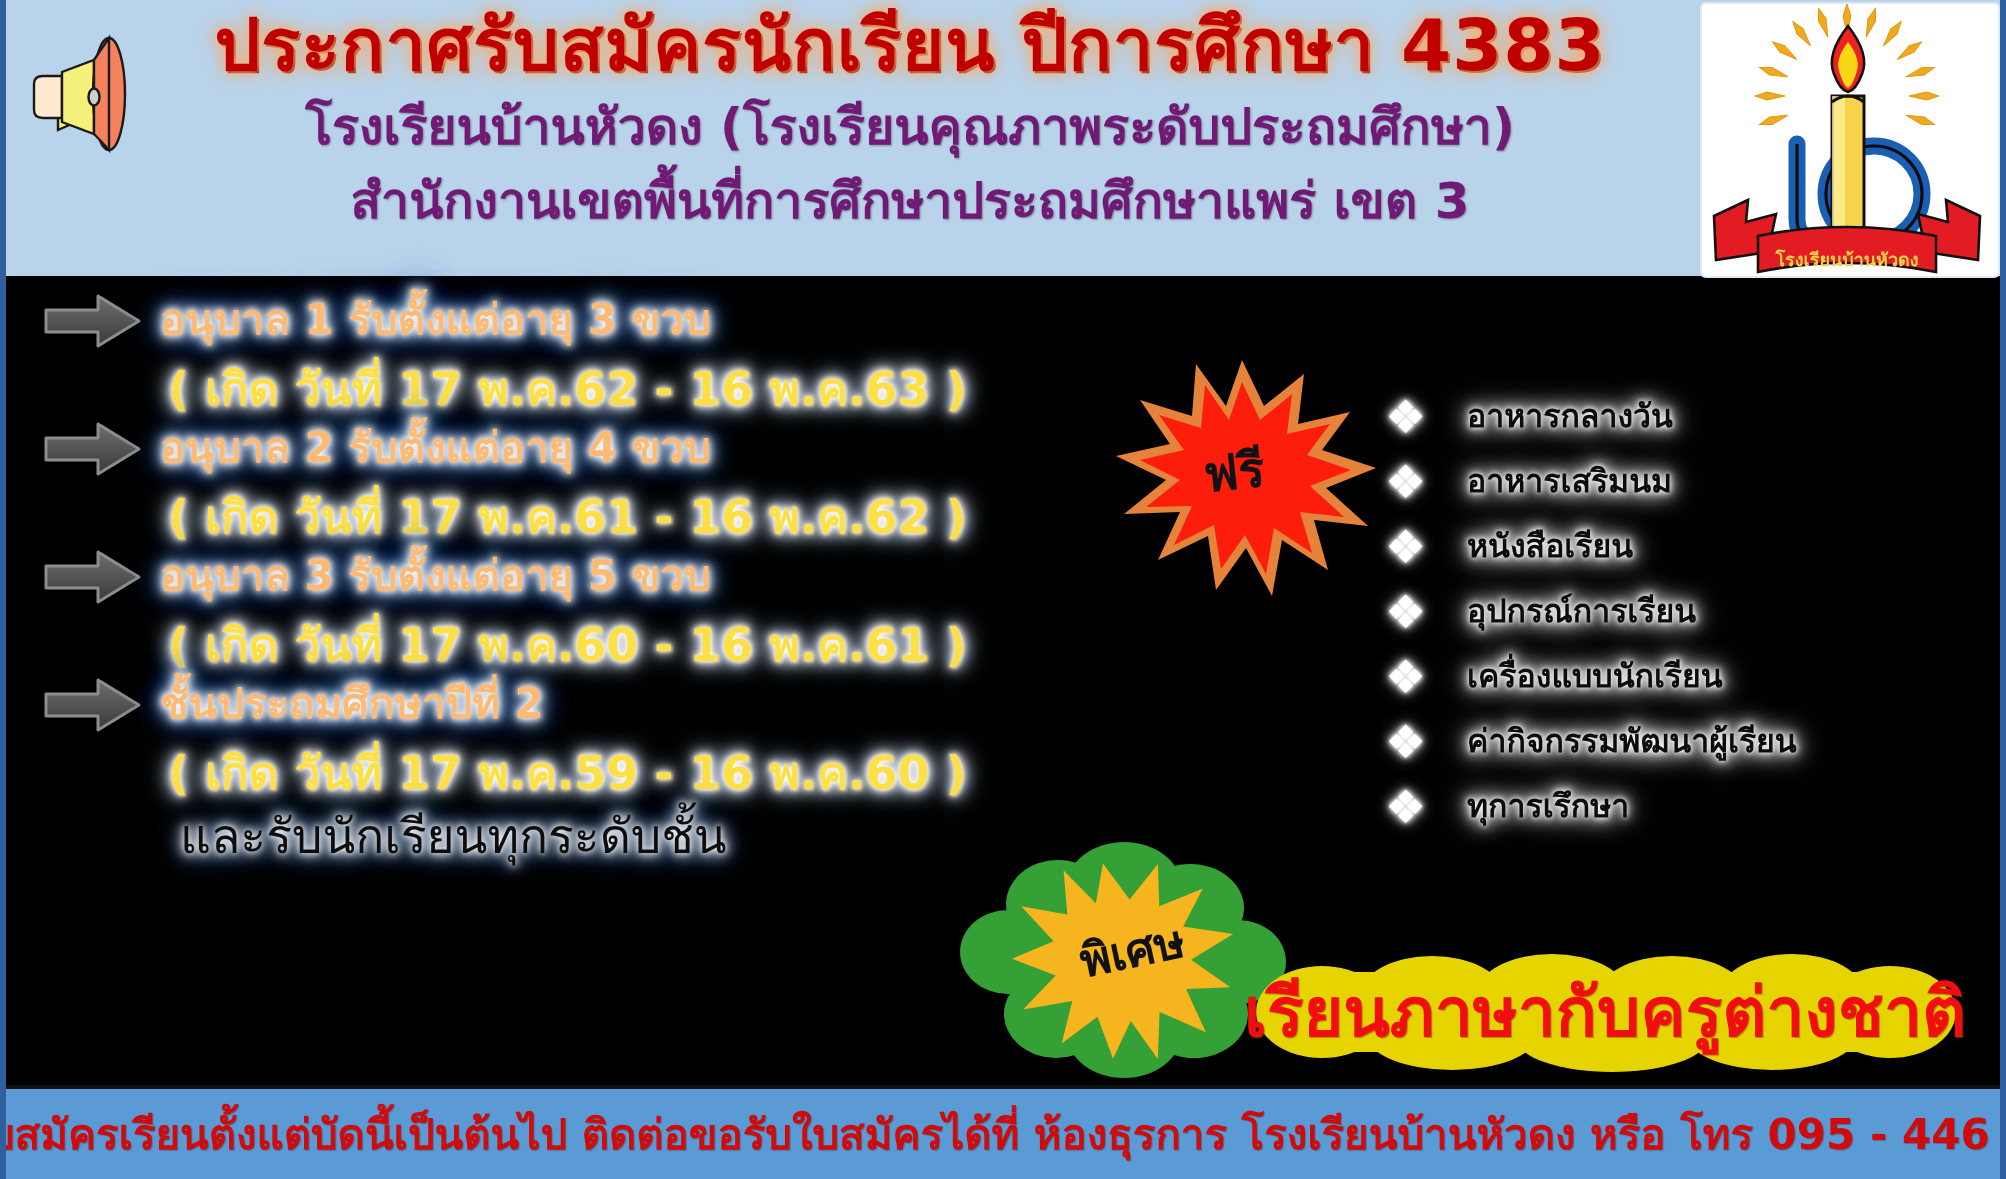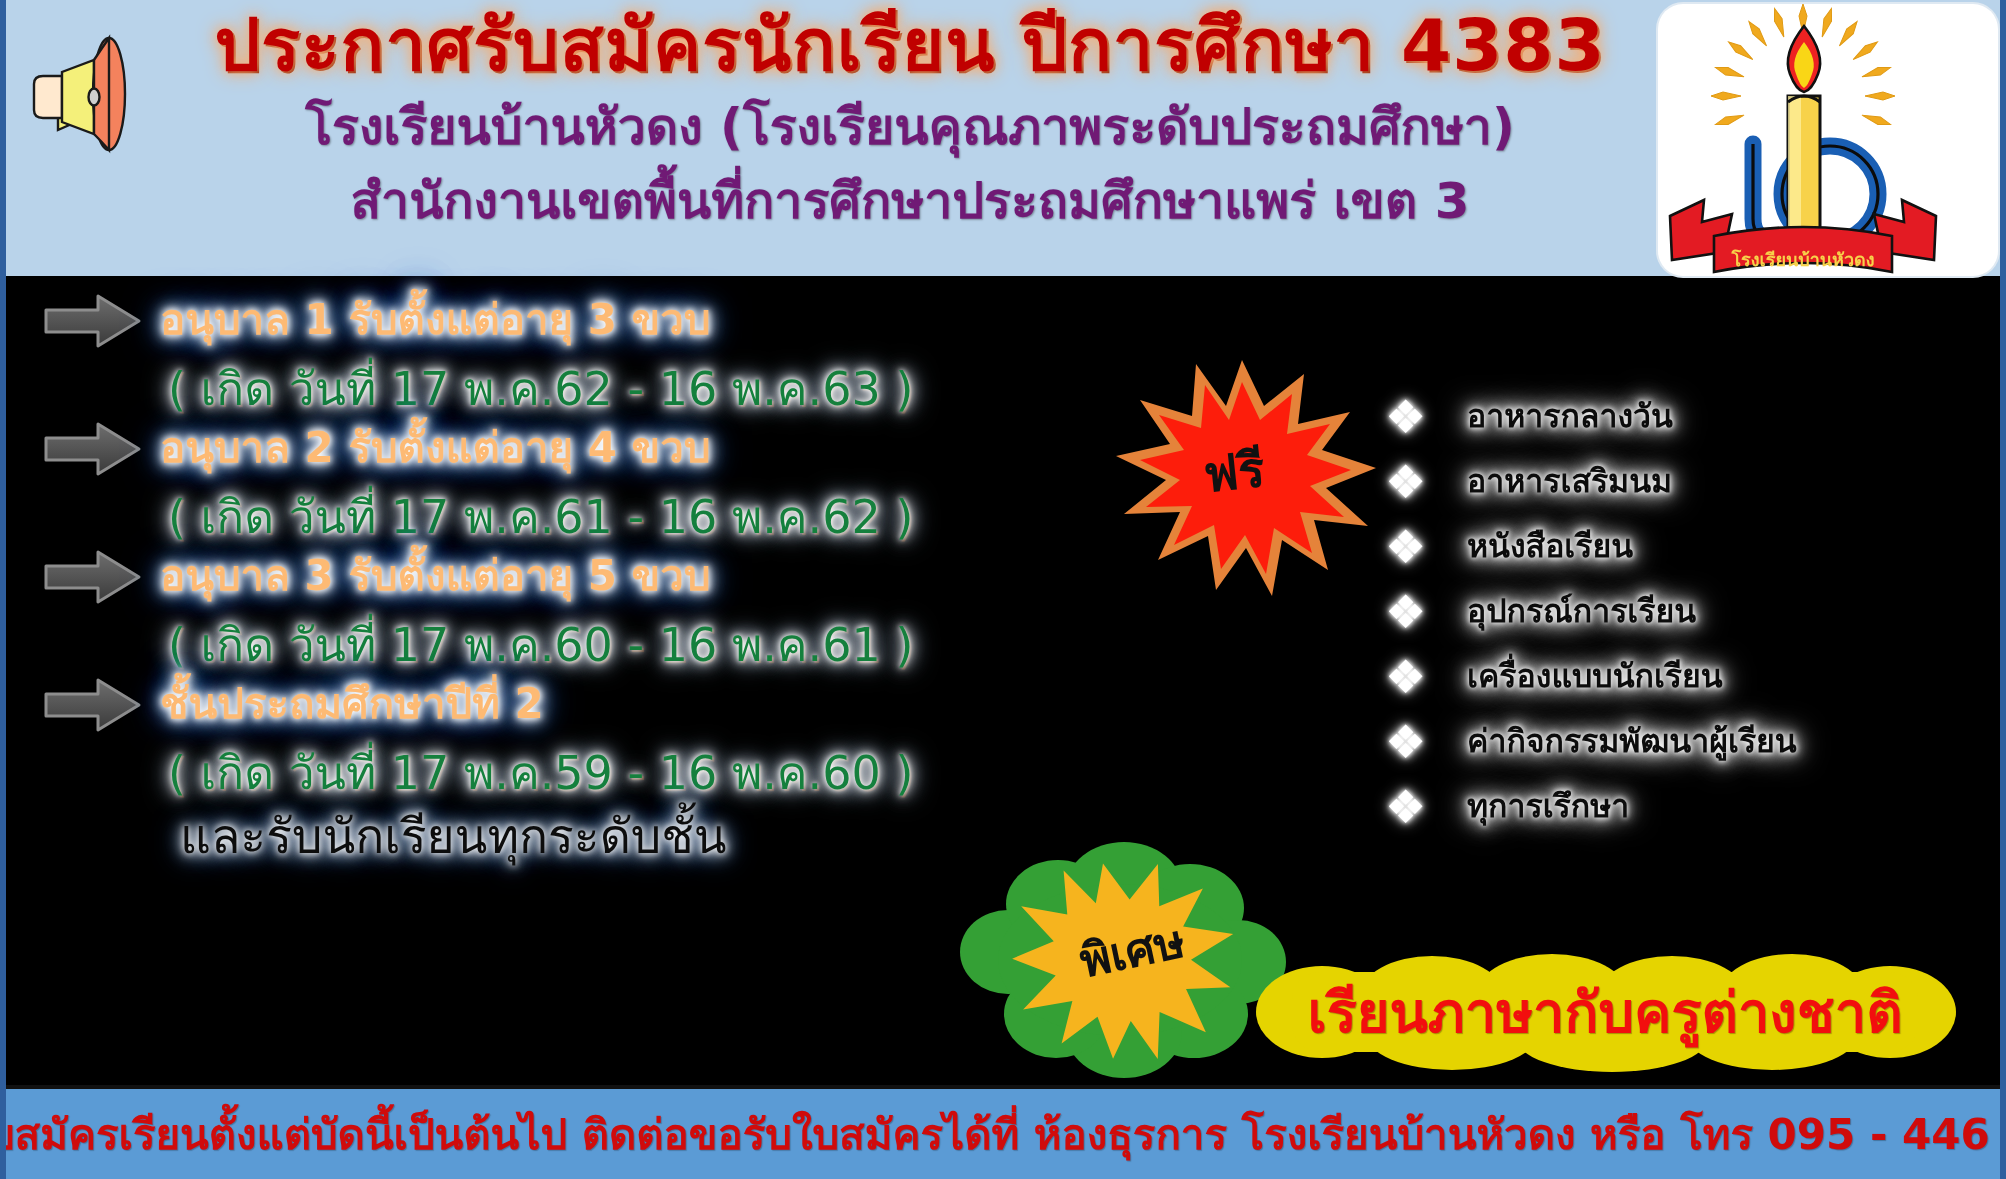--- a/index.html
+++ b/index.html
@@ -32,22 +32,22 @@
     letter-spacing:1px;line-height:1.05;
     text-shadow:0 0 12px #f7b27a,0 0 20px #f5a35f,2px 2px 0 #8a1a00;
     white-space:nowrap;
   }
   .hdr-sub{
     font-size:50px;font-weight:bold;color:#701a75;
     line-height:1.22;margin-top:13px;white-space:nowrap;
     text-shadow:1px 1px 2px rgba(0,0,0,.35);
   }
   #logo-card{
-    position:absolute;right:8px;top:4px;width:340px;height:272px;
-    background:#ffffff;border-radius:25px;
+    position:absolute;right:8px;top:4px;width:296px;height:272px;
+    background:#ffffff;border-radius:4px;
     box-shadow:0 0 0 2px #dfe9f2;
     overflow:hidden;
   }
 
   
   #left-col{
     position:absolute;left:0;top:290px;width:930px;height:800px;
   }
   .grade-row{
     position:relative;height:64px;
@@ -61,21 +61,21 @@
     white-space:nowrap;
     text-shadow:
       0 0 6px #ffffff,0 0 11px #ffffff,0 0 16px #ffffff,
       0 0 22px #6fa8ea,0 0 30px #2f6fd0,0 0 40px #1e4fa8;
   }
   .date-line{
     position:relative;height:64px;
   }
   .date-line span{
     position:absolute;left:168px;top:-2px;
-    font-size:46px;font-weight:normal;color:#15803d;
+    font-size:46px;font-weight:bold;color:#fde047;
     white-space:nowrap;
     text-shadow:
       0 0 5px #ffffff,0 0 10px #ffffff,0 0 15px #ffffff,
       0 0 21px #cfe0f5,0 0 28px #9fc2e8,2px 2px 1px rgba(140,60,0,.5);
   }
   .all-line{
     position:relative;height:60px;
   }
   .all-line span{
     position:absolute;left:180px;top:-4px;
@@ -130,21 +130,21 @@
   
   #lang-banner{
     position:absolute;left:1252px;top:952px;width:706px;height:120px;
   }
   #lang-banner .cloud{
     position:absolute;left:0;top:0;width:706px;height:120px;
   }
   #lang-banner .cloud-text{
     position:absolute;left:0;top:0;width:706px;height:120px;
     display:flex;align-items:center;justify-content:center;
-    font-size:56px;font-weight:bold;color:#f20e0e;
+    font-size:68px;font-weight:bold;color:#f20e0e;
     white-space:nowrap;
     text-shadow:1px 1px 1px rgba(120,90,0,.55);
   }
 
   
   #footer{
     position:absolute;left:0;bottom:0;width:2006px;height:94px;
     background:#5b9bd5;
     border-top:4px solid #111;
     box-sizing:border-box;

